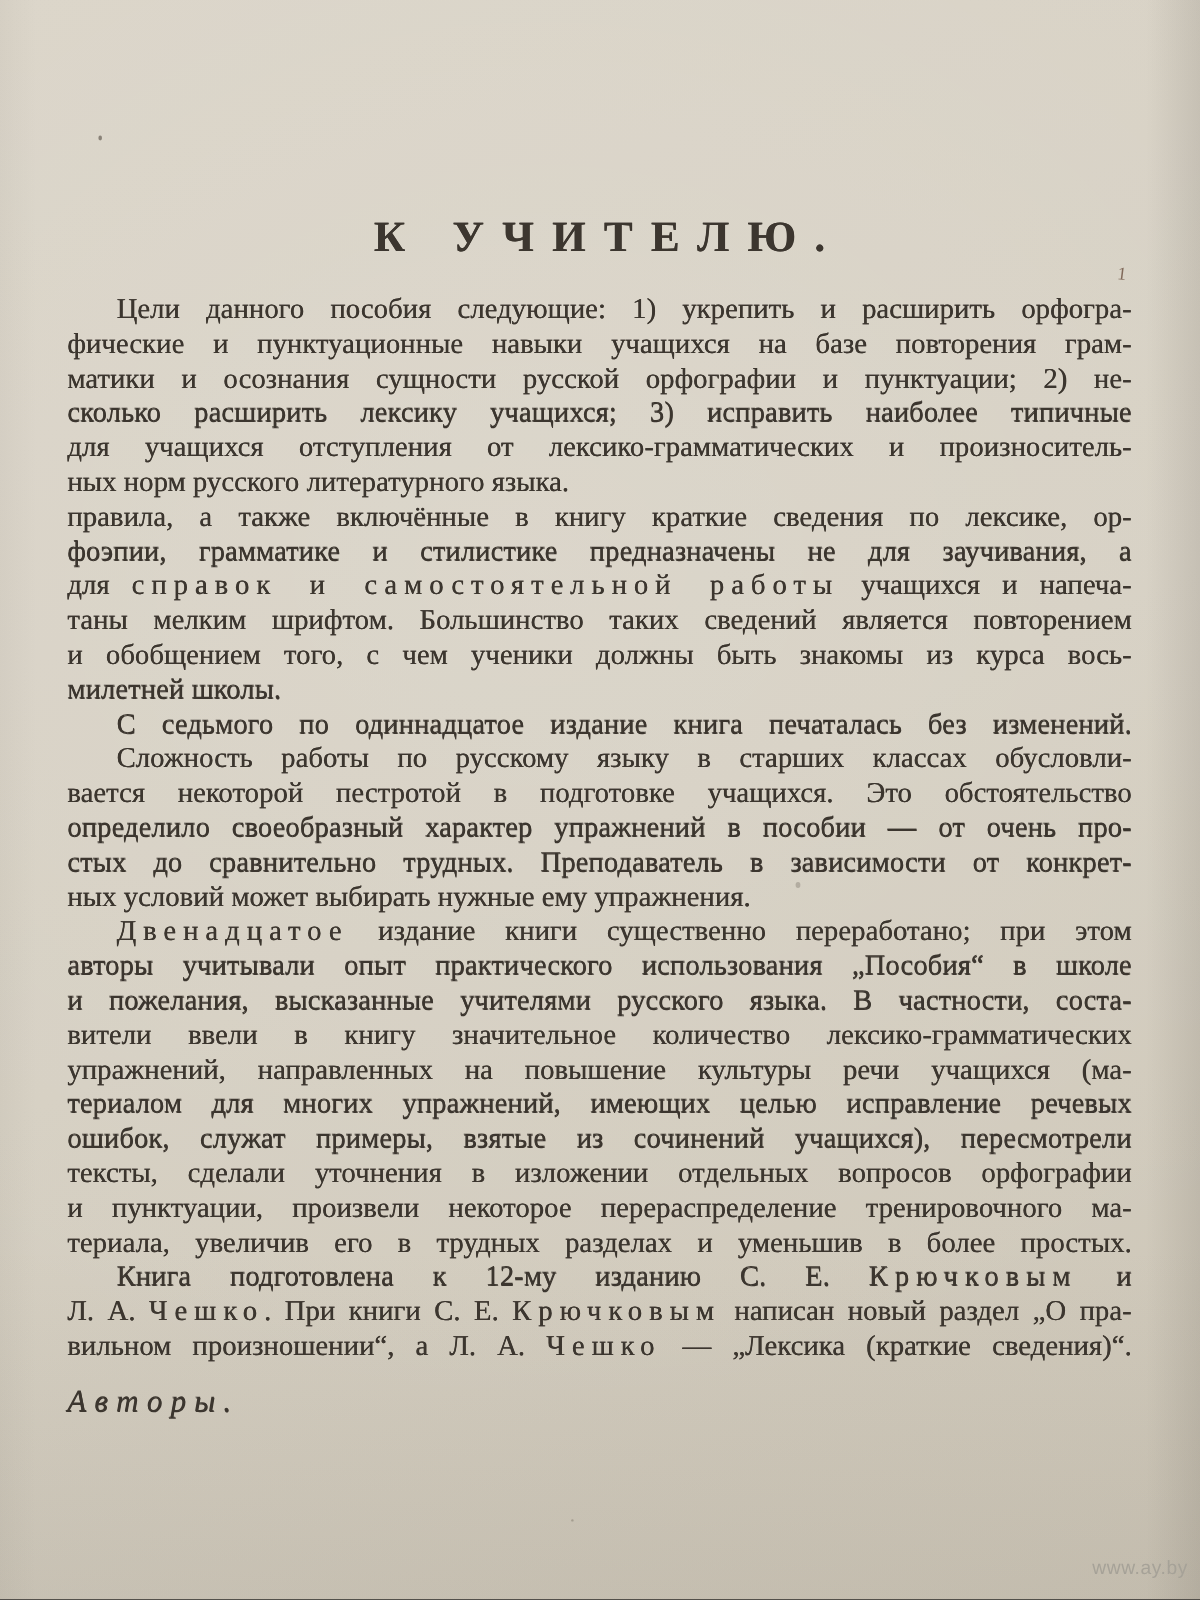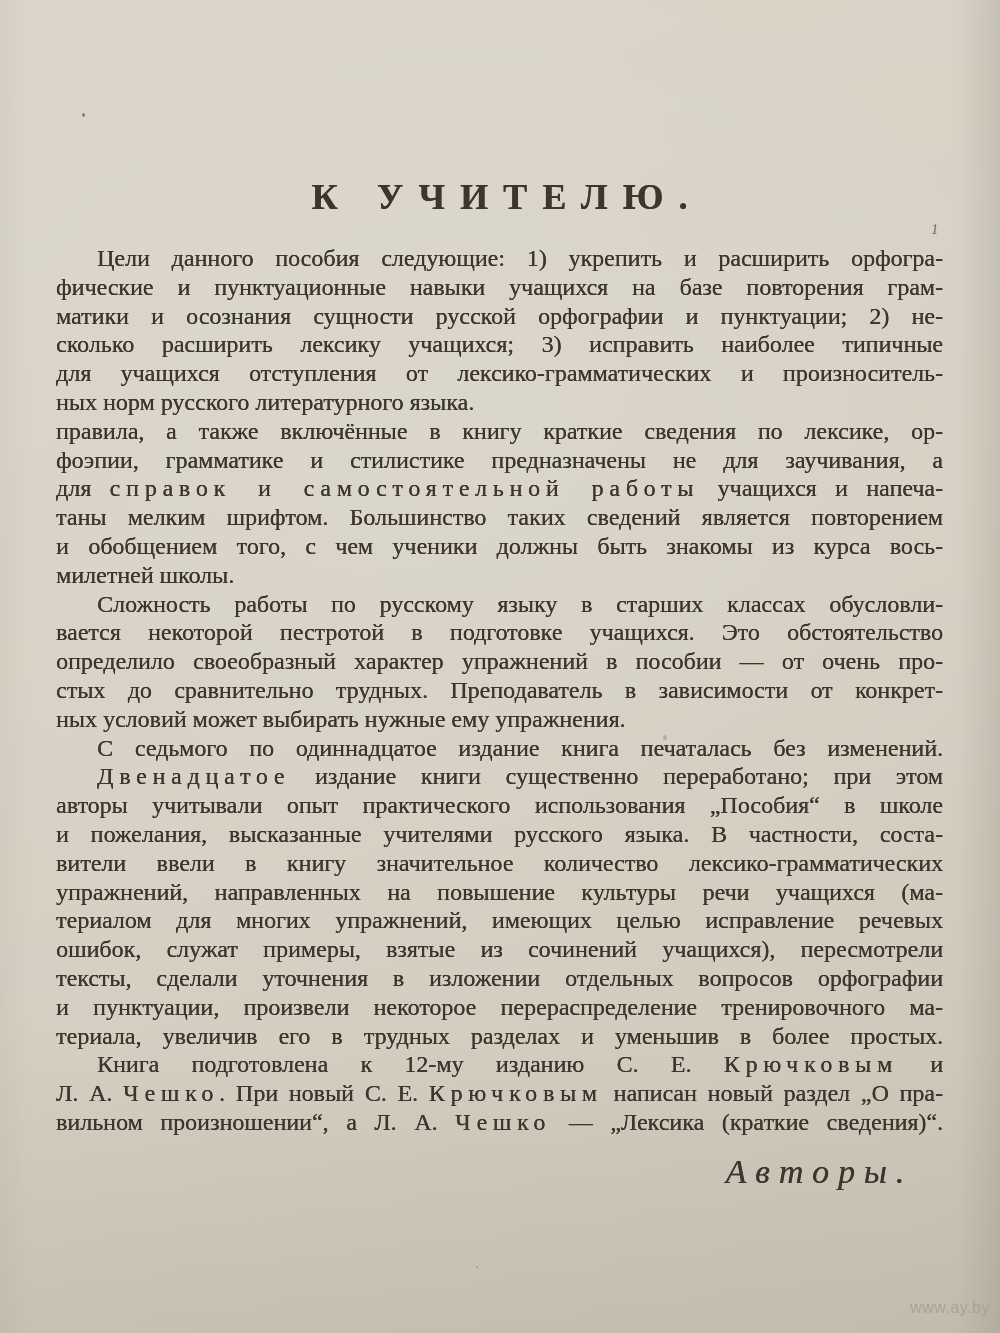--- a/index.html
+++ b/index.html
@@ -29,21 +29,21 @@
     font-size:36px;font-weight:bold;
     text-align:center;letter-spacing:.42em;text-indent:.42em;
   }
   .line{font-size:24px;line-height:28.8px;}
   .line.fill{text-align:justify;text-align-last:justify;}
   .line.lastline{text-align:left;}
   .line.indent{text-indent:41px;}
   .sp{letter-spacing:.24em;word-spacing:.12em;}
   .signature{
     margin-top:16px;padding-right:30px;
-    text-align:right;font-style:italic;font-size:34px;
+    font-style:italic;font-size:26px;
     letter-spacing:.26em;word-spacing:.1em;
   }
   .watermark{
     position:absolute;right:10px;bottom:16px;
     font-family:"Liberation Sans",sans-serif;font-size:16px;
     color:var(--watermark);letter-spacing:.5px;
   }
   .margin-mark{
     position:absolute;left:931px;top:221px;
     font-size:15px;color:var(--mark);opacity:.8;transform:rotate(7deg);
@@ -73,44 +73,44 @@
         </div>
         <div class="paragraph">
           <div class="line fill"><span>правила, а также включённые в книгу краткие сведения по лексике, ор-</span></div>
           <div class="line fill"><span>фоэпии, грамматике и стилистике предназначены не для заучивания, а</span></div>
           <div class="line fill"><span>для </span><span class="sp">справок и самостоятельной работы</span><span> учащихся и напеча-</span></div>
           <div class="line fill"><span>таны мелким шрифтом. Большинство таких сведений является повторением</span></div>
           <div class="line fill"><span>и обобщением того, с чем ученики должны быть знакомы из курса вось-</span></div>
           <div class="line lastline"><span>милетней школы.</span></div>
         </div>
         <div class="paragraph">
+          <div class="line fill indent"><span>С седьмого по одиннадцатое издание книга печаталась без изменений.</span></div>
+        </div>
+        <div class="paragraph">
           <div class="line fill indent"><span>Сложность работы по русскому языку в старших классах обусловли-</span></div>
           <div class="line fill"><span>вается некоторой пестротой в подготовке учащихся. Это обстоятельство</span></div>
           <div class="line fill"><span>определило своеобразный характер упражнений в пособии — от очень про-</span></div>
           <div class="line fill"><span>стых до сравнительно трудных. Преподаватель в зависимости от конкрет-</span></div>
           <div class="line lastline"><span>ных условий может выбирать нужные ему упражнения.</span></div>
-        </div>
-        <div class="paragraph">
-          <div class="line fill indent"><span>С седьмого по одиннадцатое издание книга печаталась без изменений.</span></div>
         </div>
         <div class="paragraph">
           <div class="line fill indent"><span class="sp">Двенадцатое</span><span> издание книги существенно переработано; при этом</span></div>
           <div class="line fill"><span>авторы учитывали опыт практического использования „Пособия“ в школе</span></div>
           <div class="line fill"><span>и пожелания, высказанные учителями русского языка. В частности, соста-</span></div>
           <div class="line fill"><span>вители ввели в книгу значительное количество лексико-грамматических</span></div>
           <div class="line fill"><span>упражнений, направленных на повышение культуры речи учащихся (ма-</span></div>
           <div class="line fill"><span>териалом для многих упражнений, имеющих целью исправление речевых</span></div>
           <div class="line fill"><span>ошибок, служат примеры, взятые из сочинений учащихся), пересмотрели</span></div>
           <div class="line fill"><span>тексты, сделали уточнения в изложении отдельных вопросов орфографии</span></div>
           <div class="line fill"><span>и пунктуации, произвели некоторое перераспределение тренировочного ма-</span></div>
           <div class="line fill"><span>териала, увеличив его в трудных разделах и уменьшив в более простых.</span></div>
         </div>
         <div class="paragraph">
           <div class="line fill indent"><span>Книга подготовлена к 12-му изданию С. Е. </span><span class="sp">Крючковым</span><span> и</span></div>
-          <div class="line fill"><span>Л. А. </span><span class="sp">Чешко</span><span>. При новый С. Е. </span><span class="sp">Крючковым</span><span> написан новый раздел „О пра-</span></div>
+          <div class="line fill"><span>Л. А. </span><span class="sp">Чешко</span><span>. При книги С. Е. </span><span class="sp">Крючковым</span><span> написан новый раздел „О пра-</span></div>
           <div class="line fill"><span>вильном произношении“, а Л. А. </span><span class="sp">Чешко</span><span> — „Лексика (краткие сведения)“.</span></div>
         </div>
       </div>
     <div class="signature">Авторы.</div>
   </div>
 
   <div class="speck s1"></div>
   <div class="speck s2"></div>
   <div class="speck s3"></div>
 

